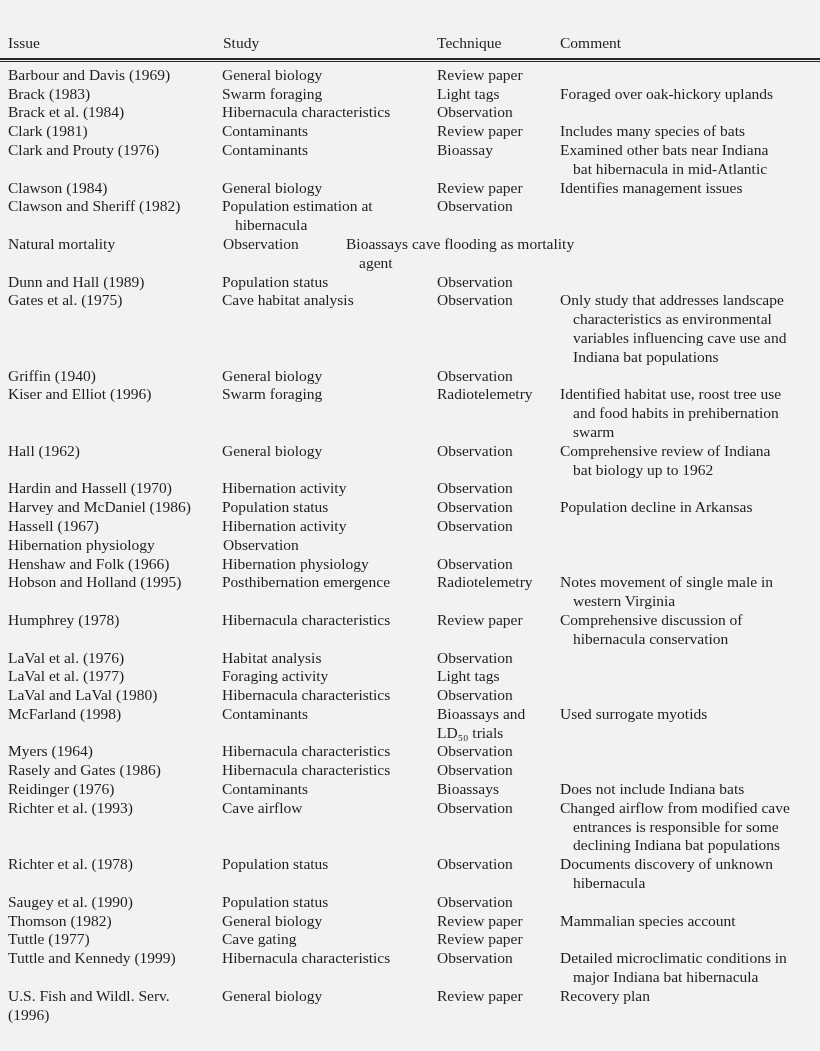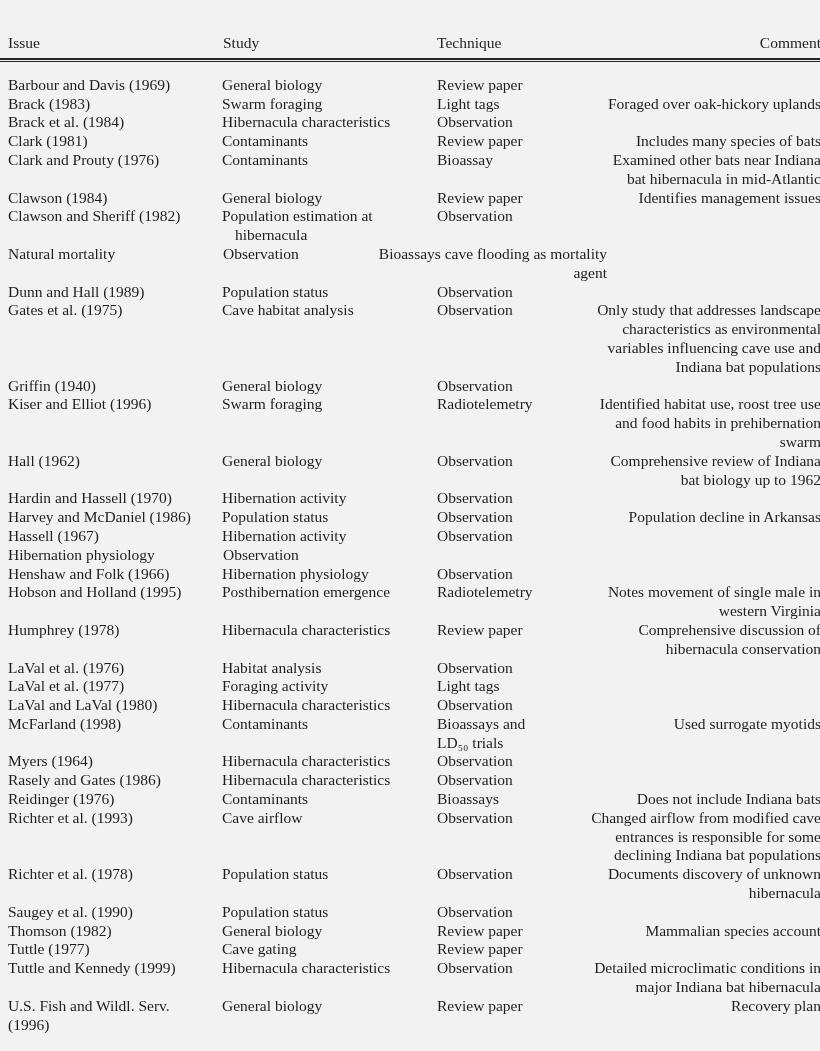--- a/index.html
+++ b/index.html
@@ -30,35 +30,35 @@
     display: flex;
   }
   .cell {
     flex: 0 0 auto;
     white-space: pre;          
     overflow: visible;
   }
   .c-study     { width: 214px; }
   .c-issue     { width: 215px; }
   .c-technique { width: 123px; }
-  .c-comment   { width: 261px; text-align: right; }
+  .c-comment   { width: 261px; }
   
   .hang {
     padding-left: 13px;
     text-indent: -13px;
     box-sizing: border-box;
   }
   .header-rule {
     margin: 5px -8px 0 -8px;   
     height: 1px;
     border-top: 2px solid #262626;
     border-bottom: 1px solid #262626;
   }
   .tbody {
-    margin-top: 14px;
+    margin-top: 4px;
   }
 </style>
 </head>
 <body>
 
 <div class="page">
 
   <div class="thead">
     <div class="cell c-issue">Issue</div>
     <div class="cell c-study">Study</div>

